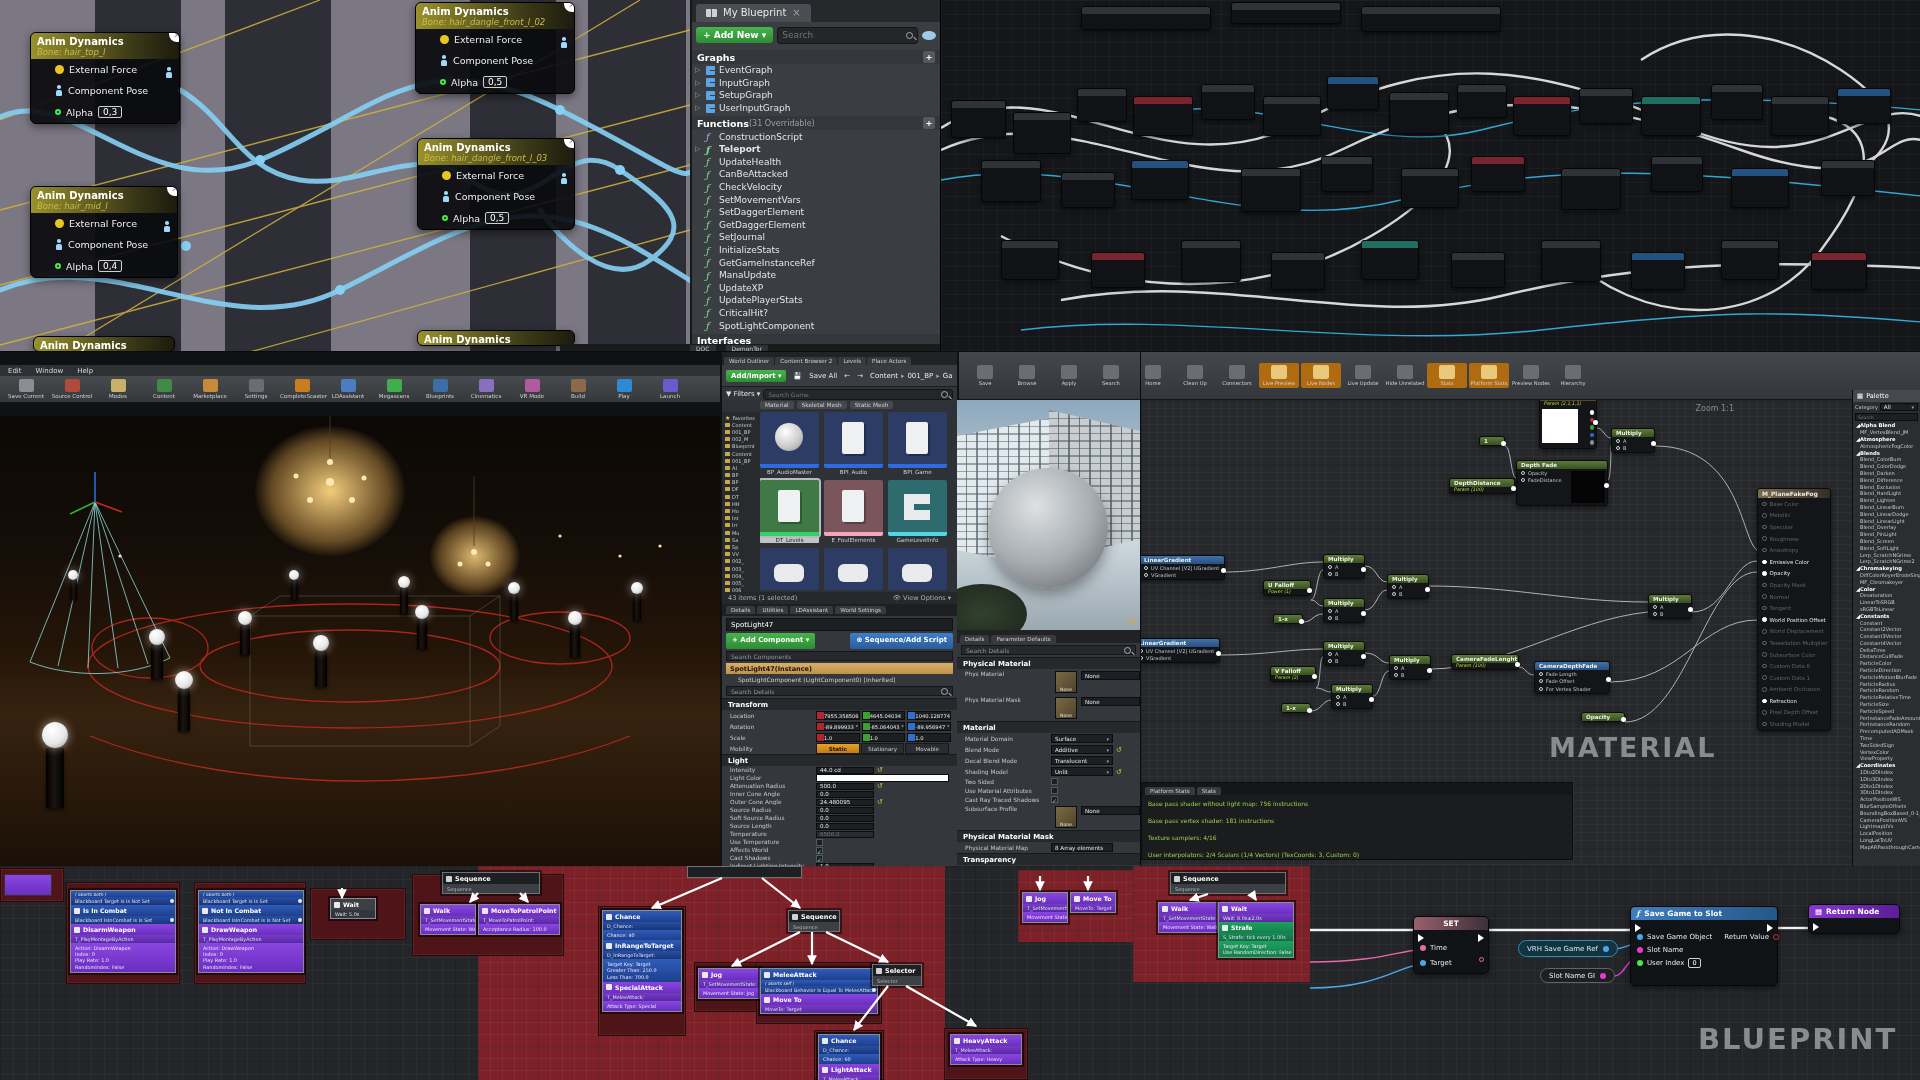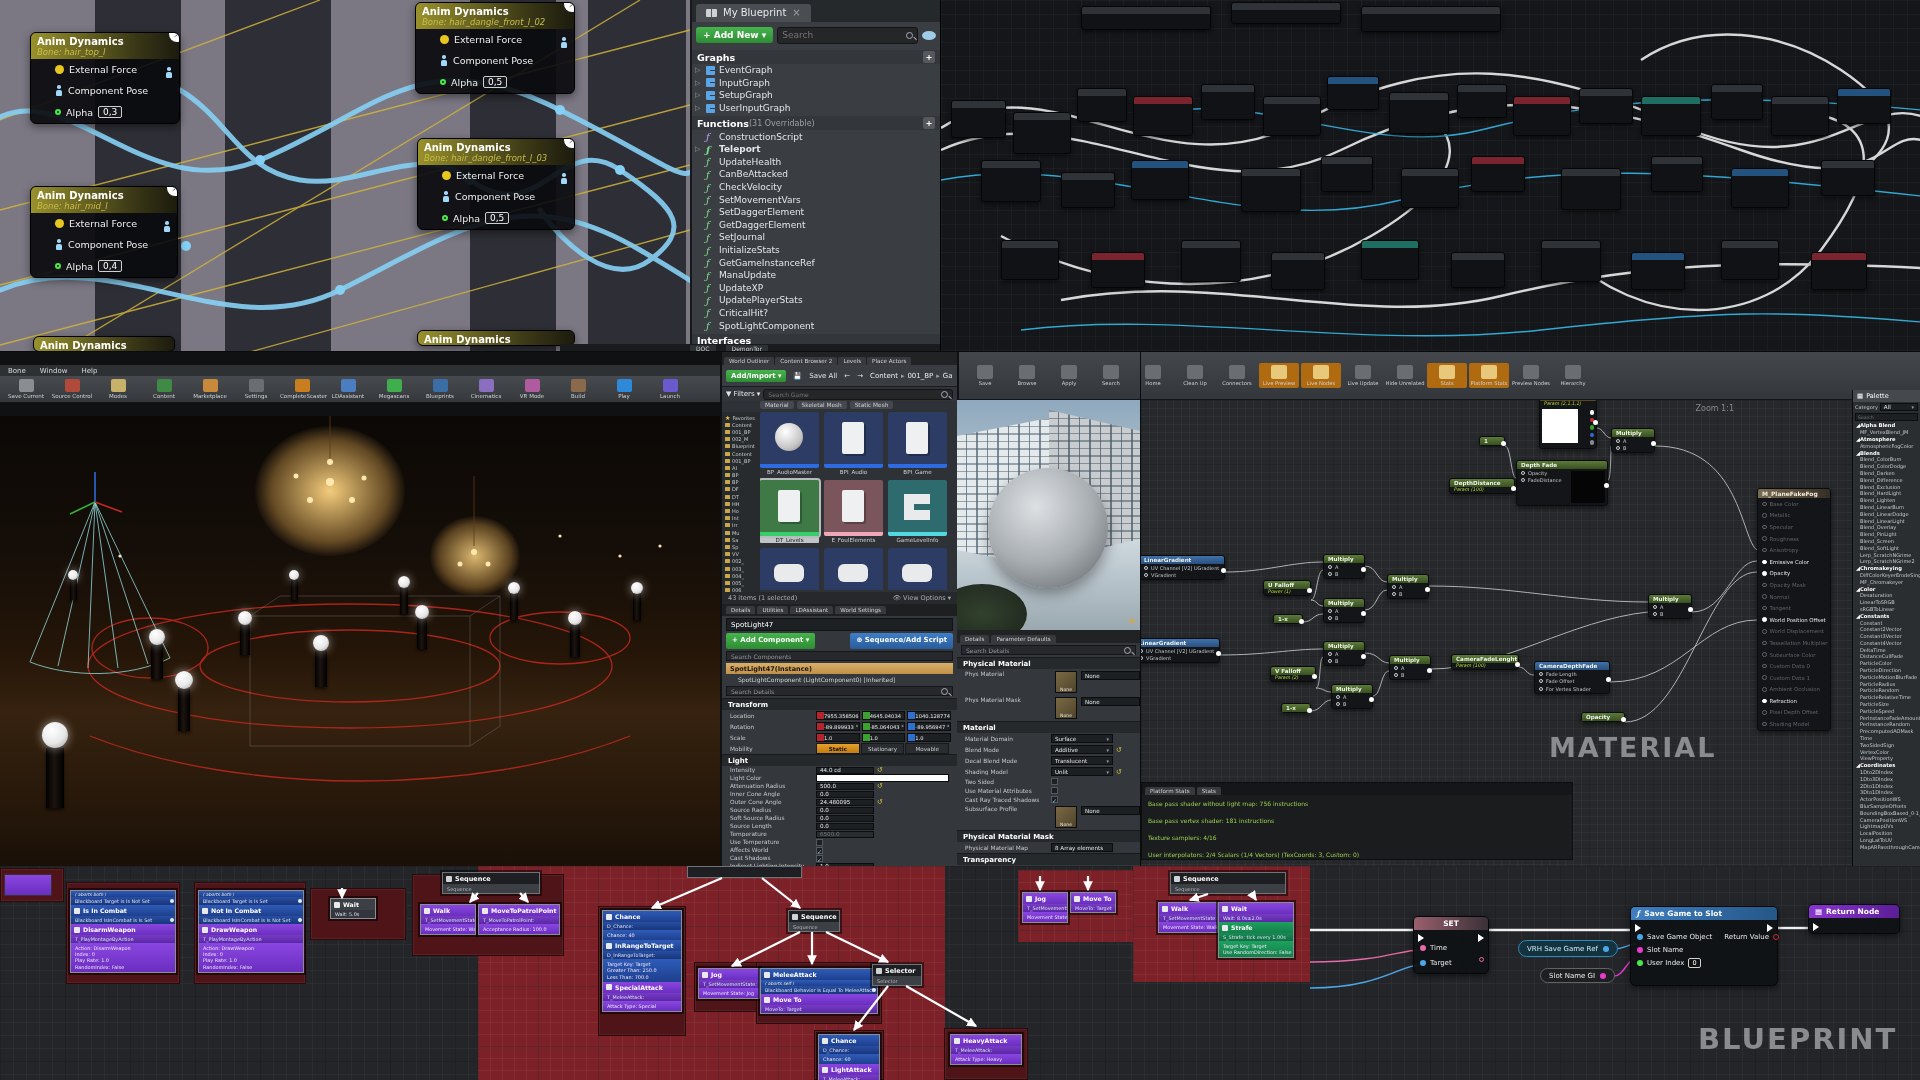--- a/index.html
+++ b/index.html
@@ -585,21 +585,21 @@
         <div class="trnode" style="left: 290px; top: 2px; width: 110px; height: 22px;">
           <i style="background: rgb(47, 50, 54);"></i>
         </div>
         <div class="trnode" style="left: 420px; top: 6px; width: 140px; height: 26px;">
           <i style="background: rgb(47, 50, 54);"></i>
         </div>
       </div>
   </div>
 
   <div id="lvl-menu" class="abs">
-      <span>Bone</span>
+      <span>Edit</span>
       <span>Window</span>
       <span>Help</span>
     </div>
   <div id="lvl-tb" class="abs">
       <div class="tbi">
         <div class="ic" style="background: rgb(138, 141, 145);"></div>
         <div>Save Current</div>
       </div>
       <div class="tbi">
         <div class="ic" style="background: rgb(176, 74, 58);"></div>

